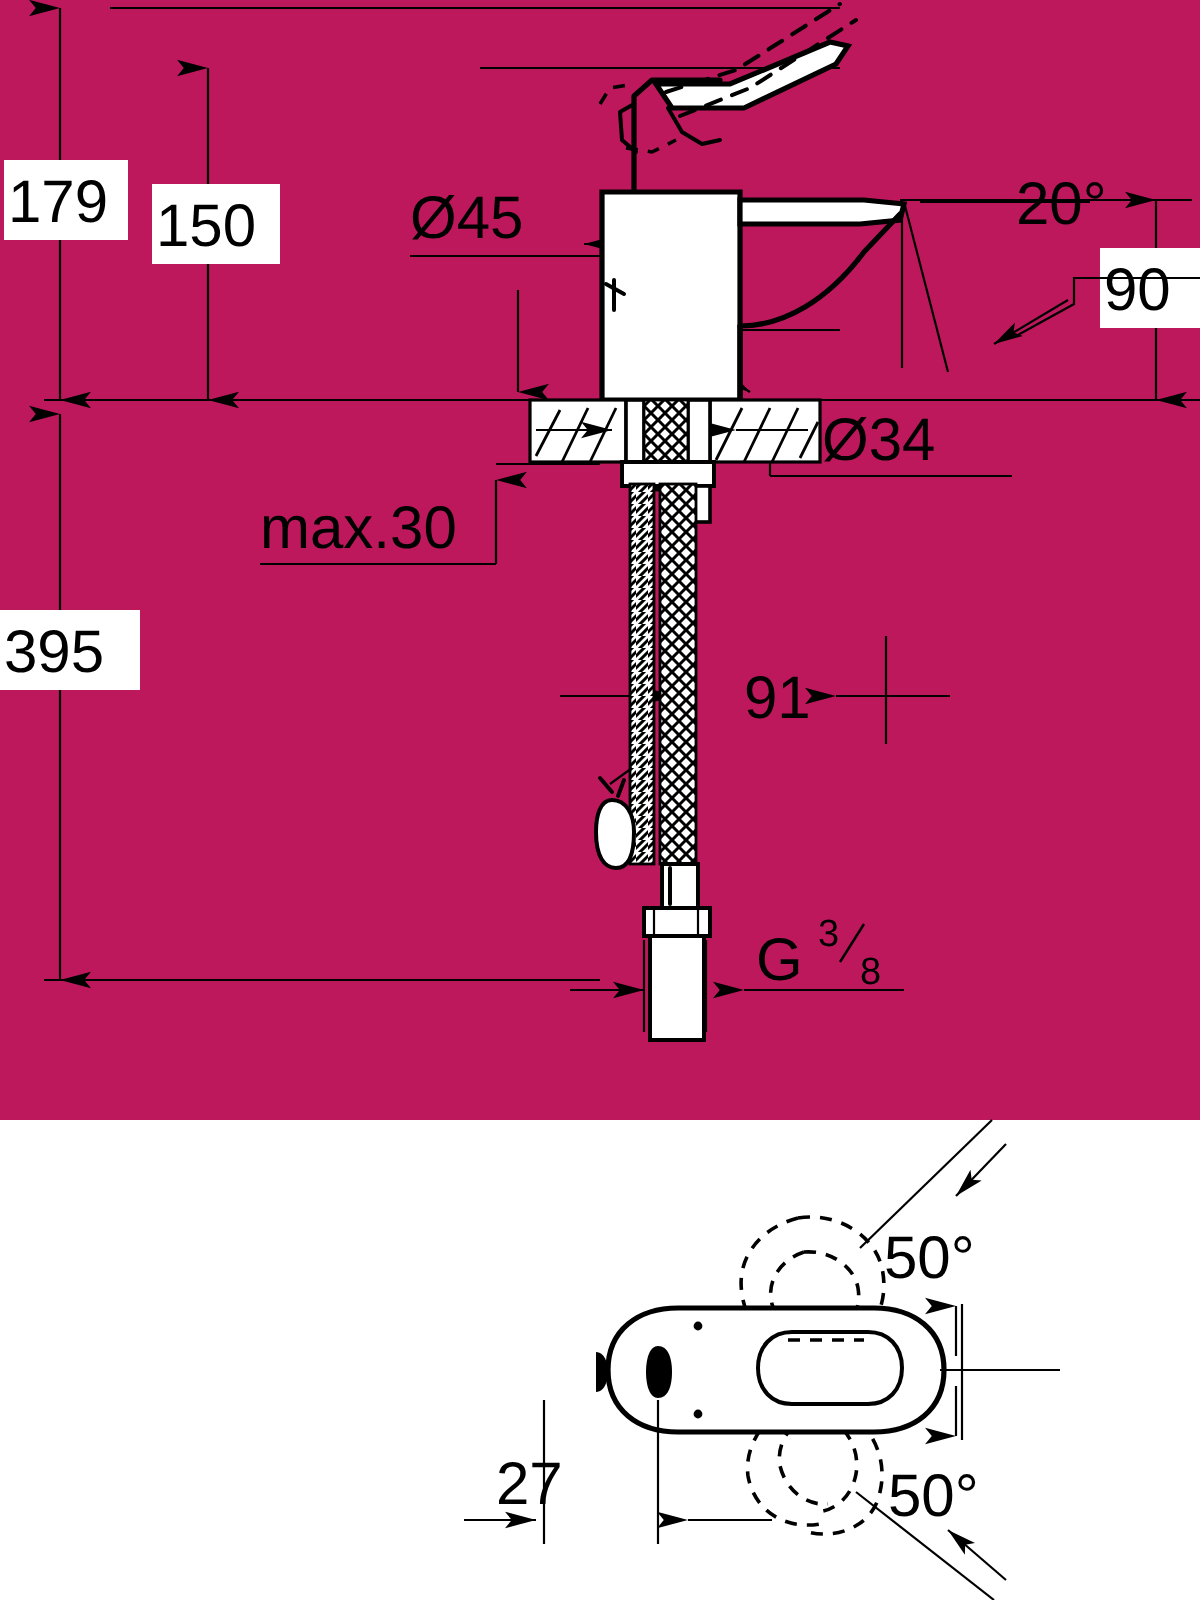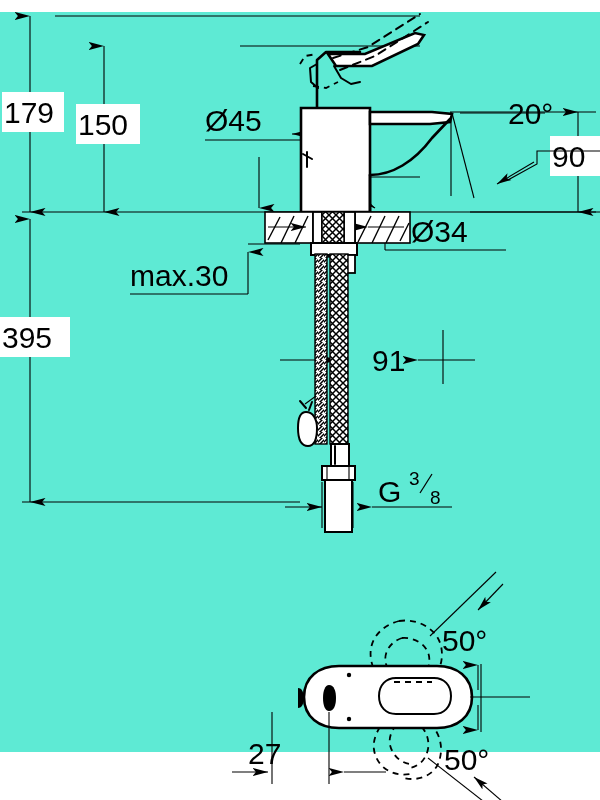--- a/index.html
+++ b/index.html
@@ -1,19 +1,19 @@
 <!DOCTYPE html>
 <html><head>
 <meta charset="utf-8">
 <title>Technical Drawing</title>
 <style>
   html,body{margin:0;padding:0;background:#ffffff;}
   body{width:600px;height:800px;overflow:hidden;
        font-family:"Liberation Sans","DejaVu Sans",sans-serif;color:#000;}
-  #sheet{position:relative;width:600px;height:740px;background:#5eead4;margin-top:12px;}
+  #sheet{position:relative;width:600px;height:560px;background:#be185d;}
   #sheet svg{position:absolute;left:0;top:0;width:600px;height:800px;display:block;}
   .dimtext{font-family:"Liberation Sans","DejaVu Sans",sans-serif;
            font-size:30px;fill:#000;stroke:none;}
   .dimtext-sm{font-size:19px;}
   .ln{fill:none;stroke:#000;stroke-width:1.25;}
   .ln-thin{fill:none;stroke:#000;stroke-width:1.1;}
   .ln-obj{fill:none;stroke:#000;stroke-width:2.6;stroke-linejoin:round;stroke-linecap:round;}
   .ln-obj2{fill:none;stroke:#000;stroke-width:2.0;stroke-linejoin:round;stroke-linecap:round;}
   .ln-hatch{fill:none;stroke:#000;stroke-width:1.4;}
   .ln-dash{fill:none;stroke:#000;stroke-width:2.0;stroke-dasharray:8 6;

